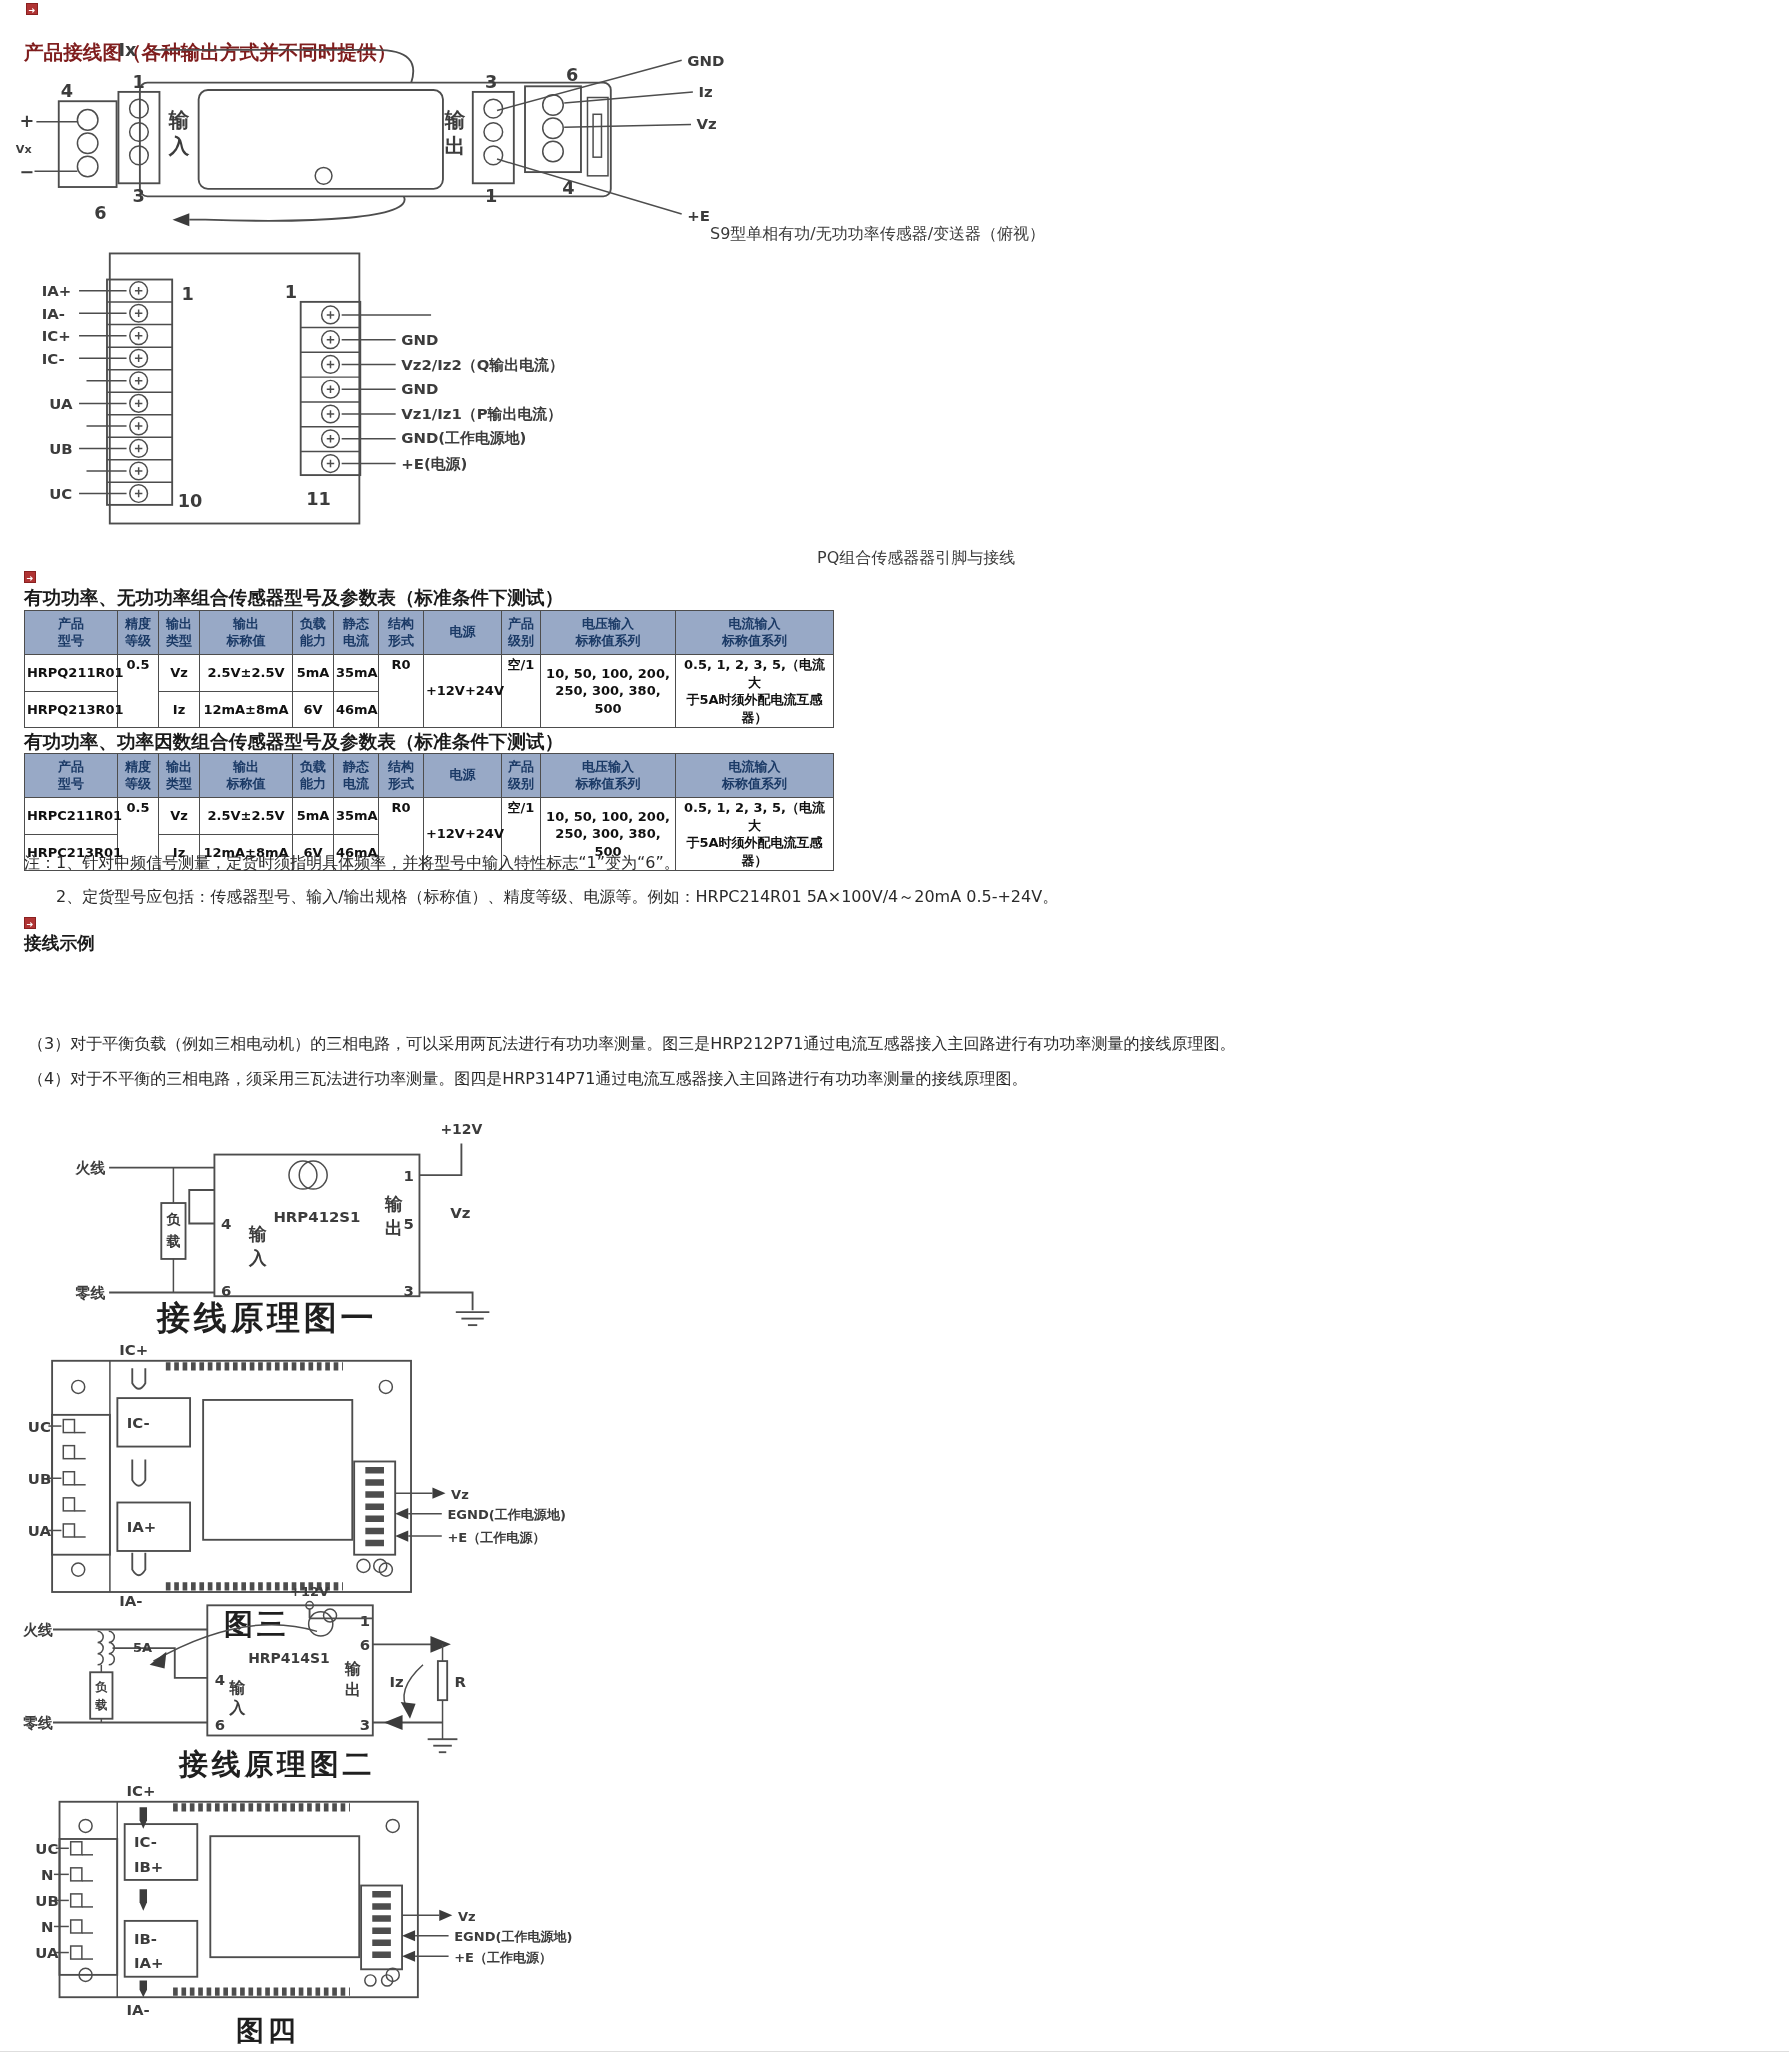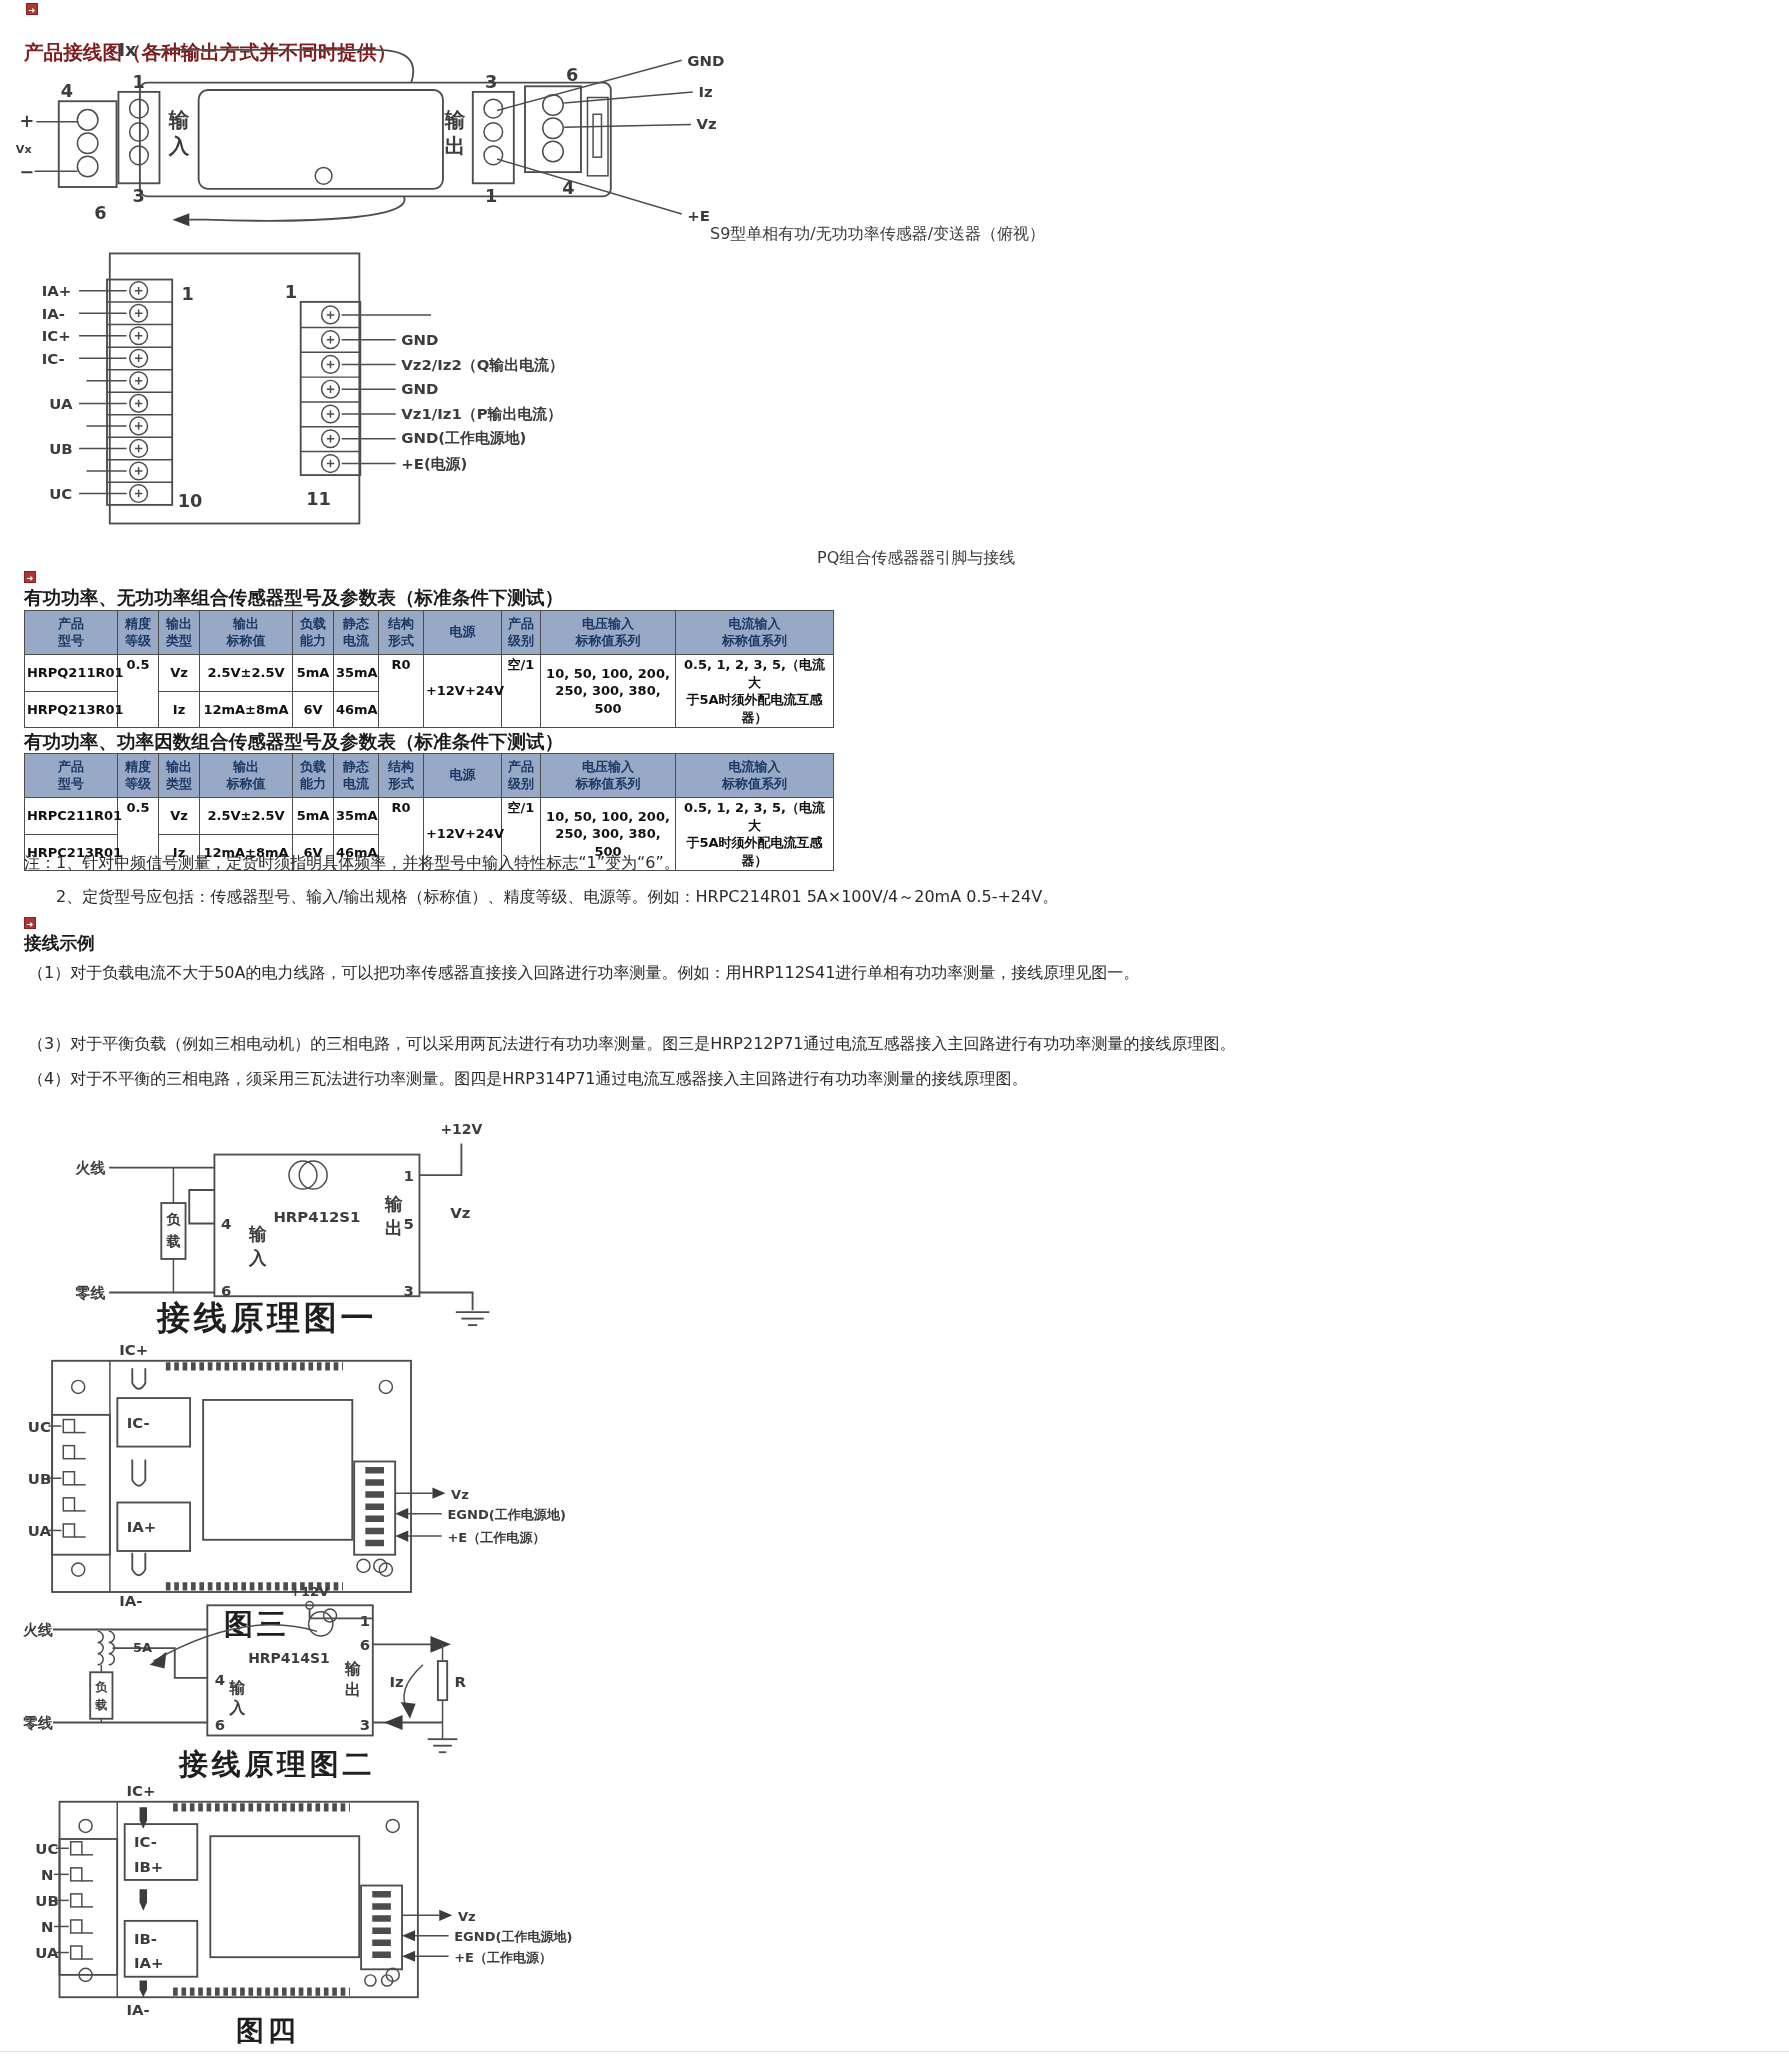--- a/index.html
+++ b/index.html
@@ -324,21 +324,20 @@
       <td>6V</td>
       <td>46mA</td>
     </tr>
   </tbody>
     </table>
 
   <div class="abs note" style="left:24px;top:853px;">注：1、针对中频信号测量，定货时须指明具体频率，并将型号中输入特性标志“1”变为“6”。</div>
   <div class="abs note" style="left:56px;top:887px;">2、定货型号应包括：传感器型号、输入/输出规格（标称值）、精度等级、电源等。例如：HRPC214R01 5A×100V/4～20mA 0.5-+24V。</div>
 
   <div class="abs sec-title" style="left:24px;top:931px;">接线示例</div>
-  <div class="abs para" style="left:28px;top:963px;">（1）对于负载电流不大于50A的电力线路，可以把功率传感器直接接入回路进行功率测量。例如：用HRP112S41进行单相有功功率测量，接线原理见图一。</div>
   <div class="abs para" style="left:28px;top:1034px;">（3）对于平衡负载（例如三相电动机）的三相电路，可以采用两瓦法进行有功功率测量。图三是HRP212P71通过电流互感器接入主回路进行有功功率测量的接线原理图。</div>
   <div class="abs para" style="left:28px;top:1069px;">（4）对于不平衡的三相电路，须采用三瓦法进行功率测量。图四是HRP314P71通过电流互感器接入主回路进行有功功率测量的接线原理图。</div>
 
   <svg class="abs" style="left:42px;top:1119px;" width="466" height="210" viewBox="0 0 500 225">
     <rect x="185" y="38" width="220" height="152" class="ln"></rect>
     <circle cx="280" cy="60" r="15" class="thin"></circle>
       <circle cx="291" cy="60" r="15" class="thin"></circle>
     <text x="36" y="58" class="lbl">火线</text>
     <line x1="72" y1="52" x2="185" y2="52" class="ln"></line>
     <path class="ln" d="M185,112 L158,112 L158,76 L185,76"></path>

